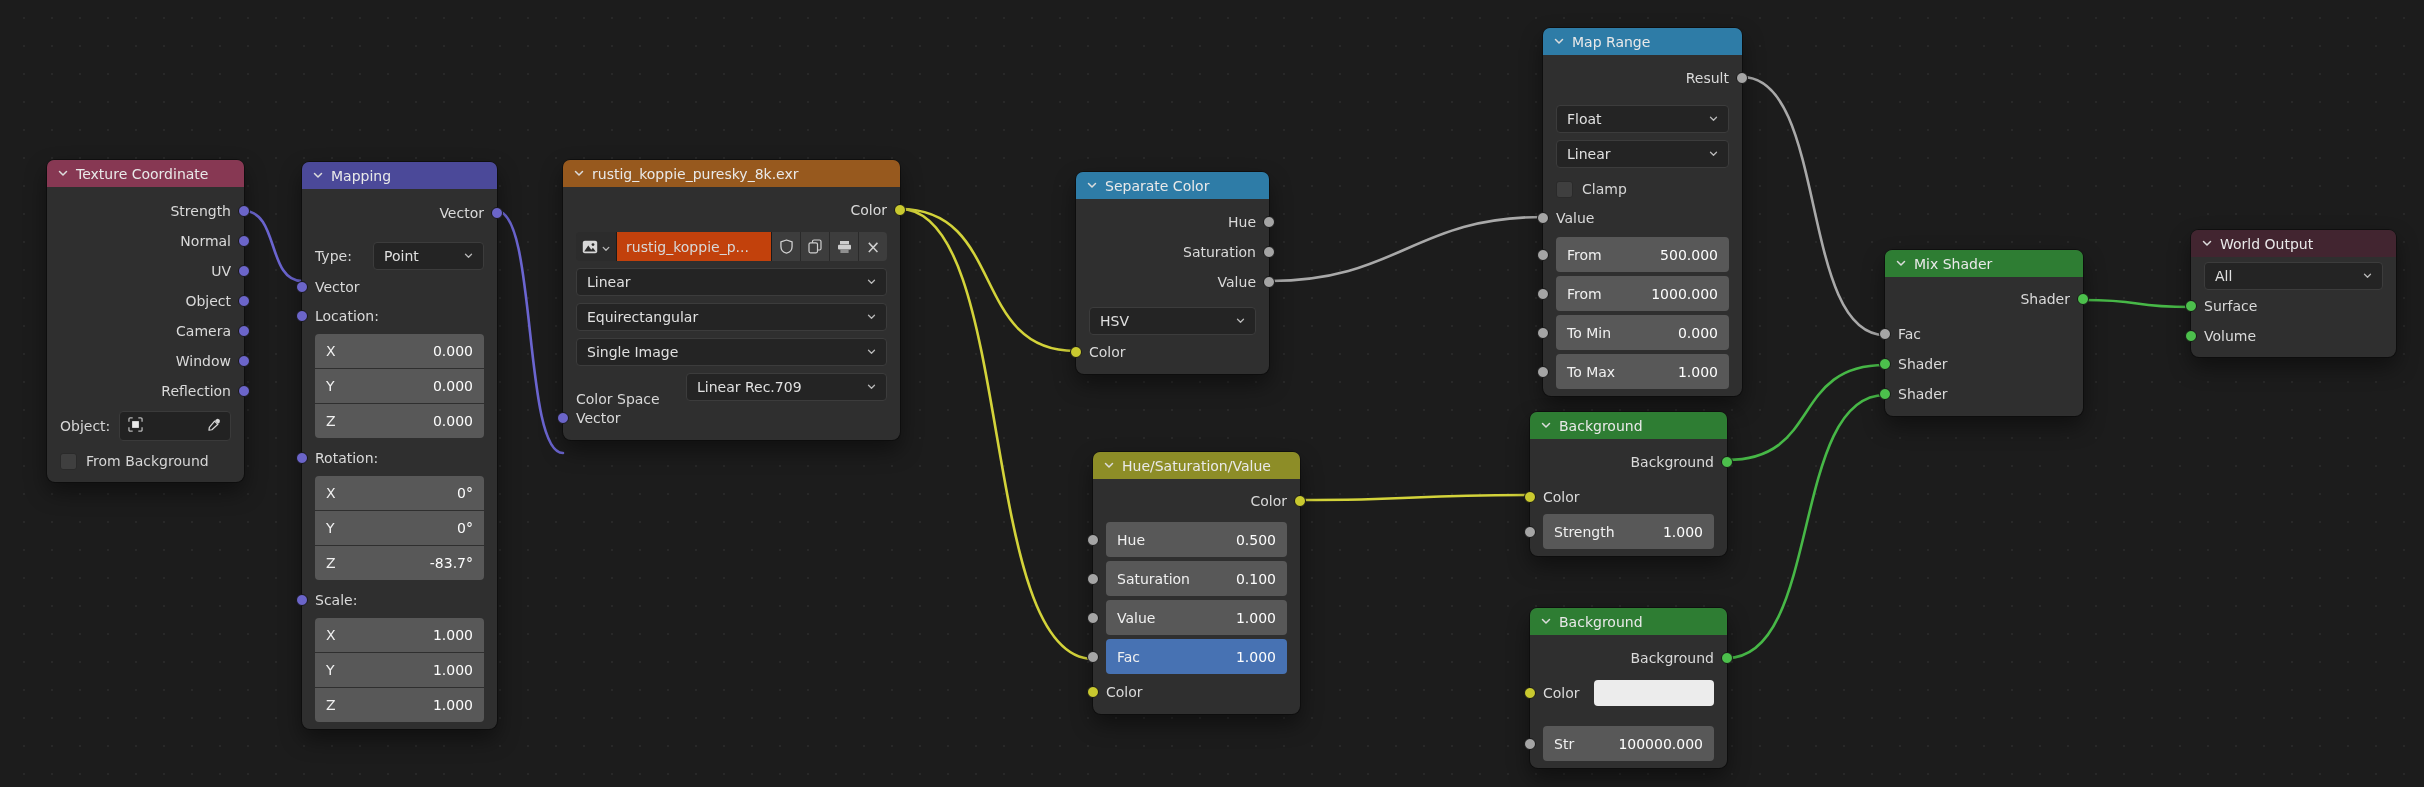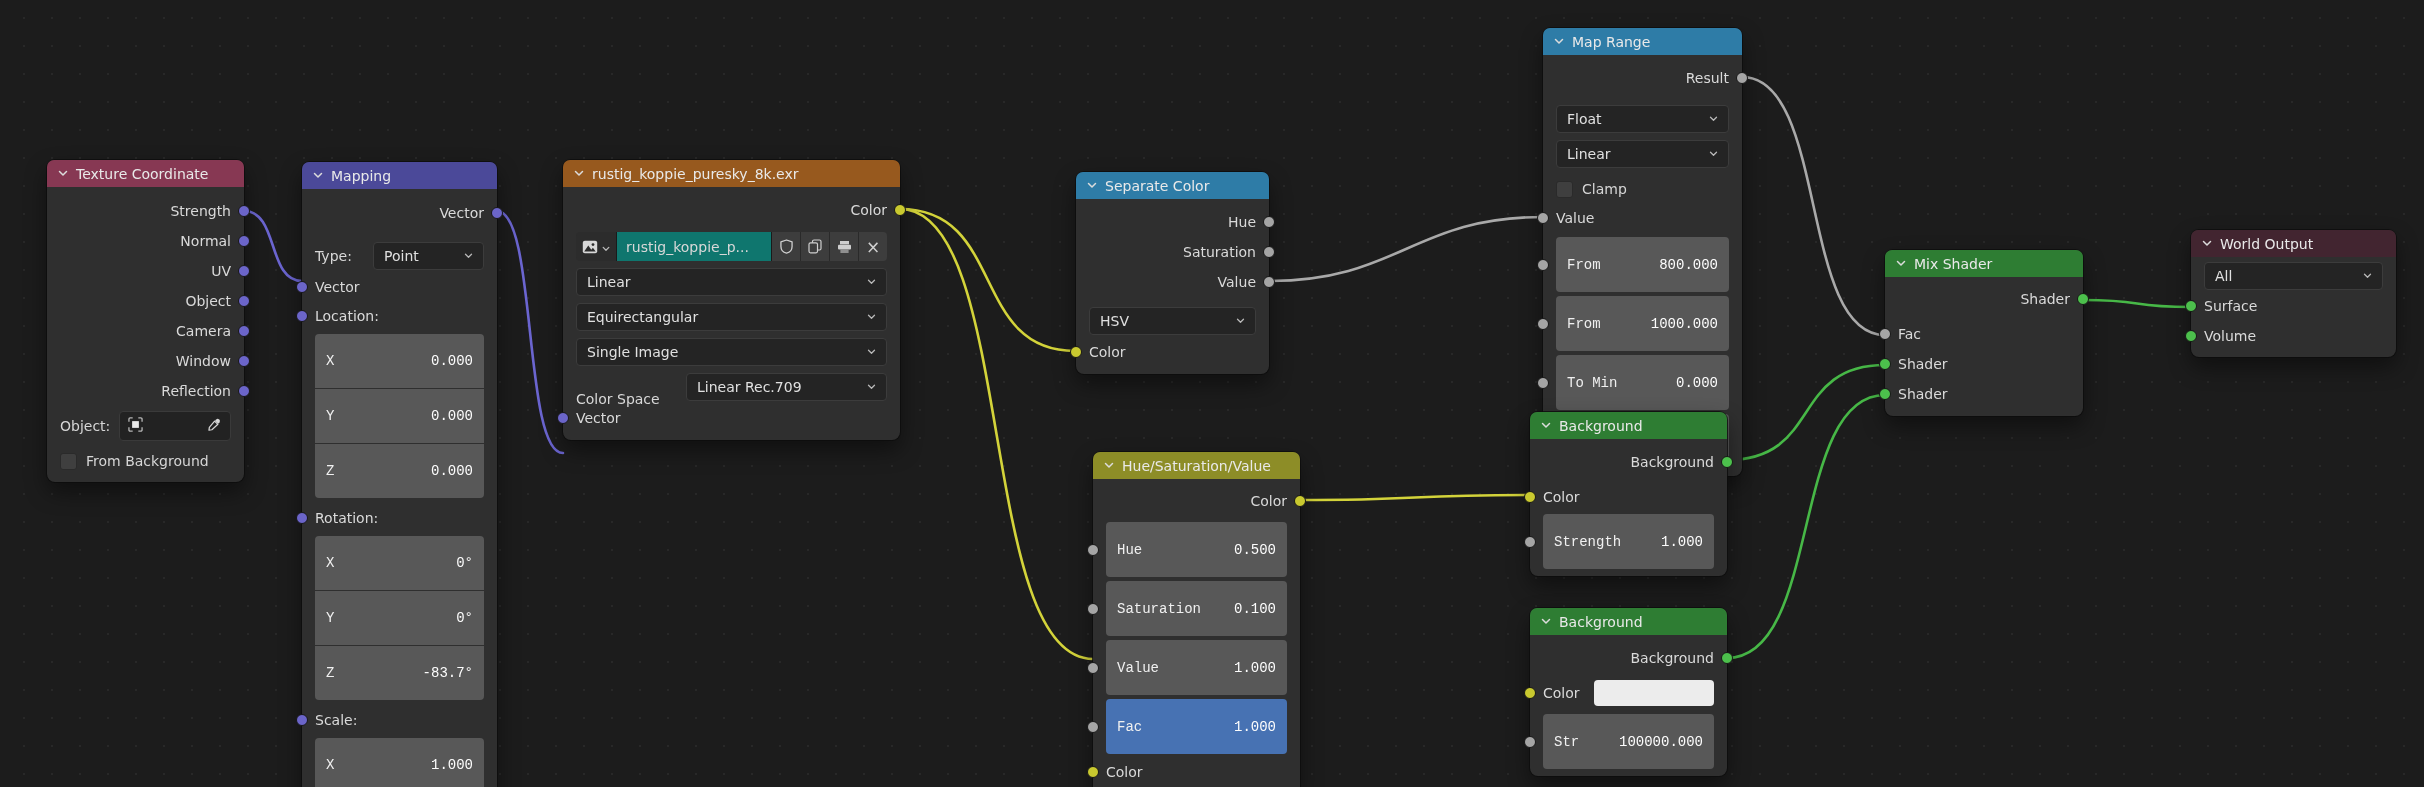--- a/index.html
+++ b/index.html
@@ -34,42 +34,42 @@
   .lbl{white-space:nowrap;}
   .socket{position:absolute;top:50%;transform:translateY(-50%);width:12px;height:12px;
           border-radius:50%;border:1.5px solid #171717;box-sizing:border-box;}
   .socket.sl{left:-6px;} .socket.sr{right:-6px;}
   .s-vec{background:#6b65c9;} .s-col{background:#c9c92f;}
   .s-flt{background:#a5a5a5;} .s-shd{background:#4cc04c;}
 
   .frow{position:relative;margin:4px 13px 0;}
   .frow .socket{left:-19px;}
   .vfield{display:flex;justify-content:space-between;align-items:center;gap:8px;
-          background:#585858;border-radius:4px;height:27px;padding:14px 11px;color:#fdfdfd;font-family:Liberation Mono, monospace;}
+          background:#585858;border-radius:4px;height:27px;padding:4px 11px;color:#fdfdfd;}
   .vfield .flab{color:#f0f0f0;}
   .vfield.active{background:#4772b3;}
   .stack{margin:4px 13px 0;}
   .stack .vfield{border-radius:0;margin-bottom:1px;height:26px;}
   .stack .vfield:first-child{border-radius:4px 4px 0 0;}
   .stack .vfield:last-child{border-radius:0 0 4px 4px;margin-bottom:0;}
 
   .dd{display:flex;align-items:center;gap:6px;background:#242424;border:1px solid #3c3c3c;
       border-radius:4px;height:26px;padding:0 10px;color:#e0e0e0;flex:1;min-width:0;}
   .dd .grow{flex:1;white-space:nowrap;overflow:hidden;text-overflow:ellipsis;}
   .dd .chev{color:#b9b9b9;display:flex;}
   .ddrow{display:flex;align-items:center;margin:7px 13px 0;height:28px;}
   .ddrow .outlab{white-space:nowrap;color:#d8d8d8;}
 
   .cbrow{display:flex;align-items:center;gap:9px;margin:7px 13px 0;height:28px;}
   .cb{width:15px;height:15px;background:#3f3f3f;border:1px solid #2a2a2a;border-radius:3px;}
 
   .dbrow{position:relative;display:flex;align-items:stretch;margin:7px 13px 0;height:29px;}
   .db-browse{display:flex;align-items:center;gap:4px;background:#2c2c2c;border-radius:4px 0 0 4px;
              padding:0 6px;border-right:1px solid #1a1a1a;}
-  .db-name{flex:1;display:flex;align-items:center;background:#0f766e;color:#d8d8d8;
+  .db-name{flex:1;display:flex;align-items:center;background:#c2410c;color:#d8d8d8;
            padding:0 9px;border-right:1px solid #1a1a1a;white-space:nowrap;overflow:hidden;}
   .db-btn{width:28px;display:flex;align-items:center;justify-content:center;background:#3d3d3d;
           border-right:1px solid #2a2a2a;color:#d0d0d0;}
   .db-btn:last-child{border-right:none;border-radius:0 4px 4px 0;}
 
   .objrow{position:relative;display:flex;align-items:center;gap:9px;margin:5px 13px 0;height:30px;}
   .objfield{flex:1;display:flex;align-items:center;justify-content:space-between;background:#222;
             border:1px solid #3a3a3a;border-radius:4px;height:28px;padding:0 8px;}
   .swatch{flex:1;height:26px;background:#ececec;border-radius:4px;margin-left:14px;}
 </style>
@@ -415,21 +415,21 @@
         <span class="lbl">Clamp</span>
       </div>
       <div class="row">
           <span class="socket sl s-flt"></span>
           <span class="lbl">Value</span>
         </div>
       <div class="frow">
         <span class="socket s-flt"></span>
         <div class="vfield">
             <span class="flab">From</span>
-            <span>800.000</span>
+            <span>500.000</span>
           </div>
       </div>
       <div class="frow">
         <span class="socket s-flt"></span>
         <div class="vfield">
             <span class="flab">From</span>
             <span>1000.000</span>
           </div>
       </div>
       <div class="frow">
@@ -538,21 +538,21 @@
     <div class="body">
       <div class="row out">
           <span class="lbl">Background</span>
           <span class="socket sr s-shd"></span>
         </div>
       <div class="row" style="margin-top:5px;">
         <span class="socket sl s-col"></span>
         <span class="lbl">Color</span>
         <span class="swatch"></span>
       </div>
-      <div class="frow" style="margin-top:6px;">
+      <div class="frow" style="margin-top:18px;">
         <span class="socket s-flt"></span>
         <div class="vfield">
             <span class="flab">Str</span>
             <span>100000.000</span>
           </div>
       </div>
     </div>
   </div>
 
   <div class="node" style="left:1885px;top:250px;width:198px;">

